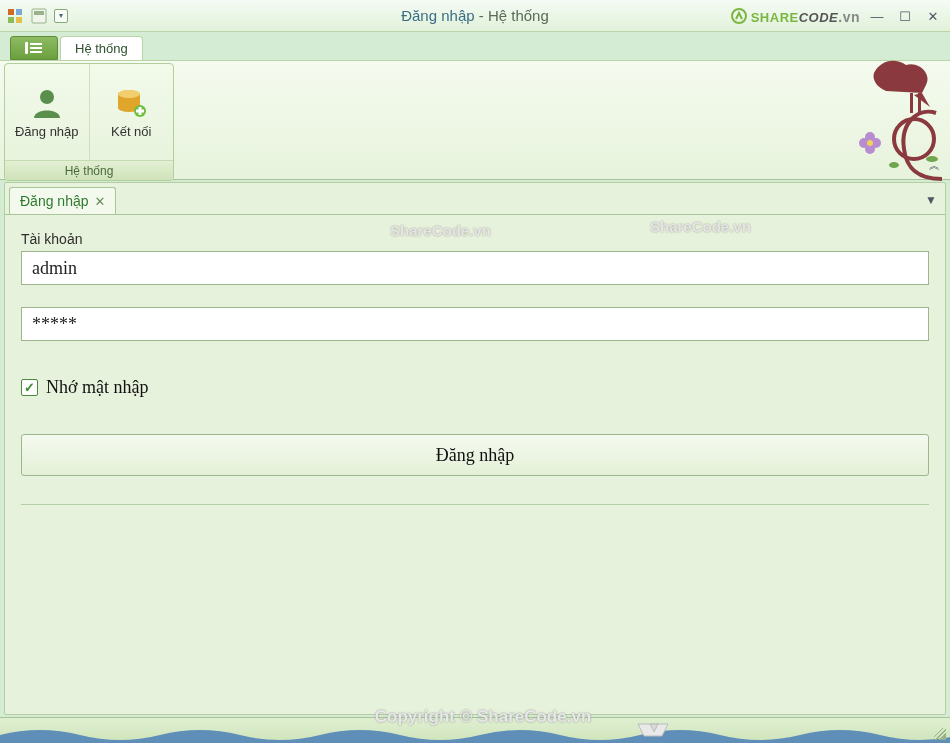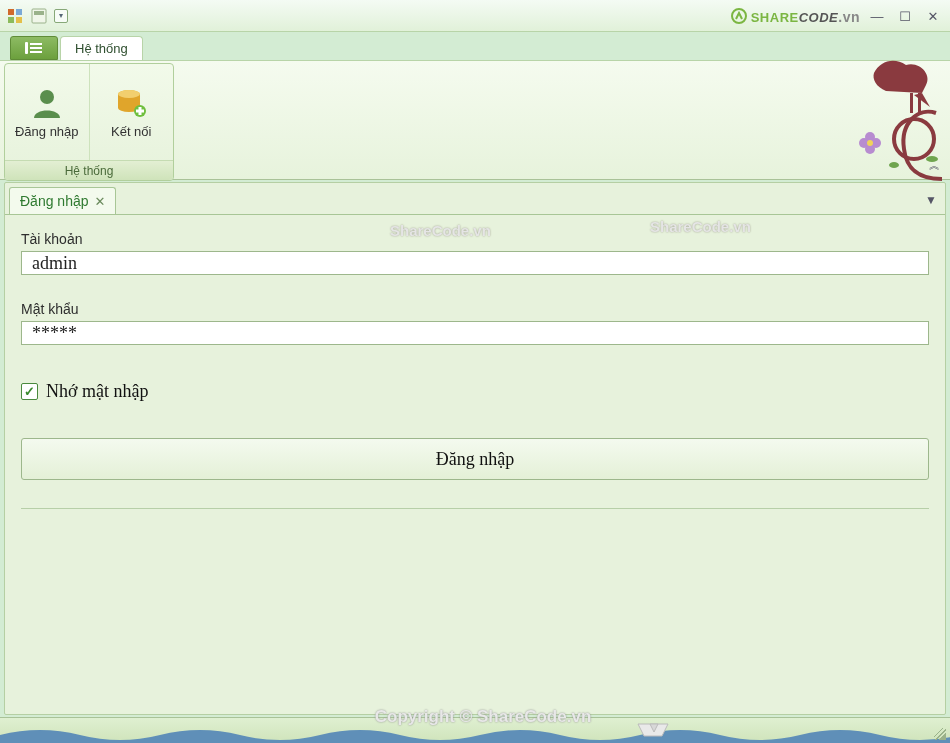--- a/index.html
+++ b/index.html
@@ -112,21 +112,21 @@
     border: 1px solid #a8c696; border-bottom: none; border-radius: 3px 3px 0 0;
   }
   .doc-tab .x { font-size: 13px; color: #6a8a5c; cursor: pointer; }
   .doc-drop { position: absolute; right: 8px; top: 10px; color: #556; font-size: 12px; cursor: pointer; }
 
   .form {
     padding: 12px 16px 12px 16px;
   }
   .fld-label { font-size: 14px; color: #2e2e2e; margin: 4px 0 4px 0; }
   .fld-input {
-    width: 100%; height: 24px; border: 1px solid #9db78c; background: #fff;
+    width: 100%; height: 34px; border: 1px solid #9db78c; background: #fff;
     padding: 4px 10px; font-family: Georgia, serif; font-size: 18px; color: #222;
   }
   .fld-gap { height: 22px; }
   .gap-big { height: 36px; }
 
   .chk-row { display: flex; align-items: center; gap: 8px; }
   .chk {
     width: 17px; height: 17px; border: 1px solid #4a8a3d; border-radius: 2px;
     background: #fff; display: flex; align-items: center; justify-content: center;
     color: #3a8a2d; font-size: 13px; font-weight: bold; cursor: pointer;
@@ -207,20 +207,23 @@
           <rect x="9" y="9" width="6" height="6" fill="#e4c04a"></rect>
         </svg>
     </span>
     <span class="qat-icon">
       <svg width="16" height="16" viewBox="0 0 16 16">
           <rect x="1" y="1" width="14" height="14" rx="1" fill="#f0f6e9" stroke="#9ab28a"></rect>
           <rect x="3" y="3" width="10" height="4" fill="#9ab28a"></rect>
         </svg>
     </span>
     <span class="qat-drop">▾</span>
+  </div>
+  <div class="title-caption">
+    <span class="emph">Đăng nhập</span><span> - </span><span>Hệ thống</span>
   </div>
   <div class="title-right">
     <span class="logo-sc">
       <svg width="16" height="16" viewBox="0 0 16 16" style="vertical-align:-2px">
           <circle cx="8" cy="8" r="7" fill="none" stroke="#7bb642" stroke-width="2"></circle>
           <path d="M5 11 L8 5 L11 11" fill="none" stroke="#7bb642" stroke-width="2"></path>
         </svg>
       <span class="g">SHARE</span><span class="d">CODE</span><span class="v">.vn</span>
     </span>
     <span class="sys-btn">—</span>
@@ -306,21 +309,20 @@
       <span class="x">✕</span>
     </div>
     <span class="doc-drop">▼</span>
   </div>
 
   <div class="form">
     <div class="fld-label">Tài khoản</div>
     <input class="fld-input" value="admin" style="">
     <div class="fld-gap"></div>
 
-    <div class="fld-label">Mật khẩu</div>
     <input class="fld-input" value="*****" style="">
     <div class="gap-big"></div>
 
     <div class="chk-row">
       <span class="chk">✓</span>
       <span class="chk-label">Nhớ mật nhập</span>
     </div>
 
     <button class="login-btn">
       <span>Đăng nhập</span>

